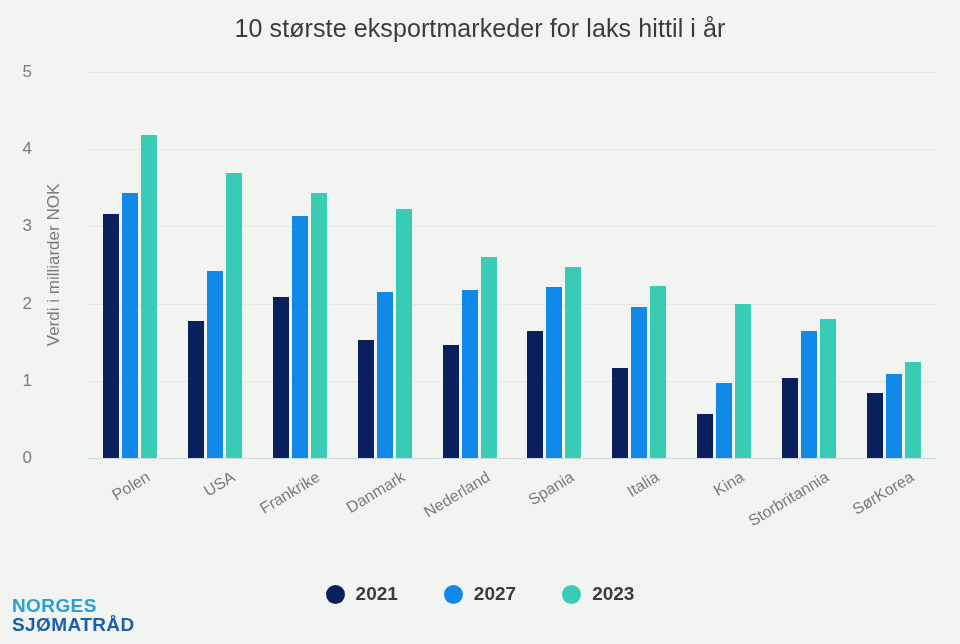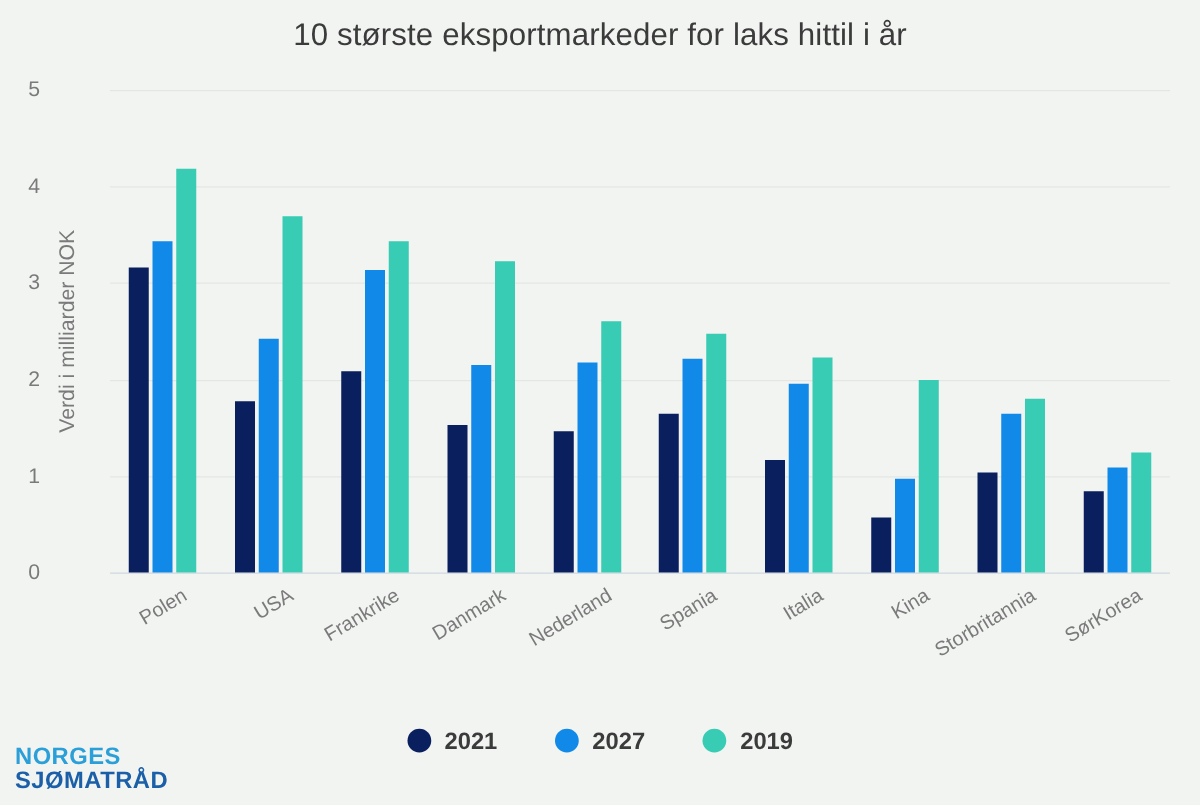--- a/index.html
+++ b/index.html
@@ -93,20 +93,21 @@
     position: absolute;
     left: 0; top: 583px;
     width: 960px;
     display: flex;
     justify-content: center;
     align-items: center;
     gap: 46px;
   }
   .legend-item {
     display: flex;
+    align-items: center;
     gap: 11px;
   }
   .legend-dot {
     width: 19px; height: 19px;
     border-radius: 50%;
     display: block;
   }
   .legend-label {
     font-size: 19px;
     font-weight: bold;
@@ -216,21 +217,21 @@
       <div class="legend-item">
         <span class="legend-dot" style="background: rgb(10, 31, 94);"></span>
         <span class="legend-label">2021</span>
       </div>
       <div class="legend-item">
         <span class="legend-dot" style="background: rgb(16, 137, 232);"></span>
         <span class="legend-label">2027</span>
       </div>
       <div class="legend-item">
         <span class="legend-dot" style="background: rgb(56, 204, 180);"></span>
-        <span class="legend-label">2019</span>
+        <span class="legend-label">2023</span>
       </div>
     </div>
 
   <div class="logo">
     <div class="logo-line1">NORGES</div>
     <div class="logo-line2">SJØMATRÅD</div>
   </div>
 
 </div>
 

